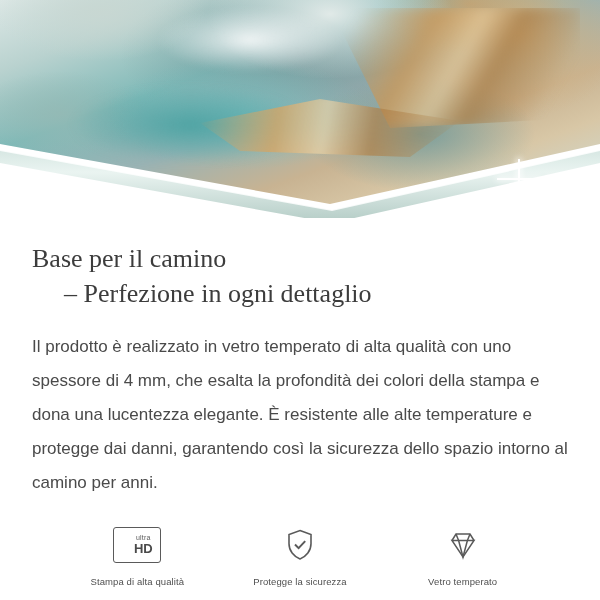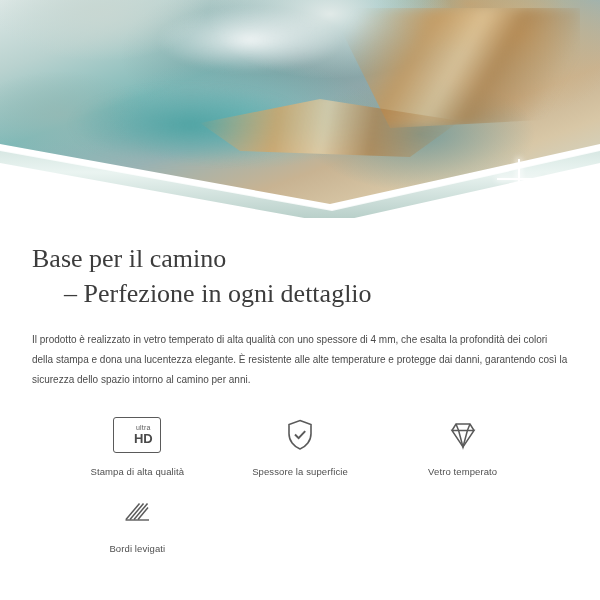--- a/index.html
+++ b/index.html
@@ -136,21 +136,21 @@
     font-family: "Liberation Serif", serif;
     font-size: 26px;
     line-height: 1.34;
     font-weight: 400;
     color: #3c3c3c;
     margin: 10px 0 0 0;
   }
   .headline .line2 { display: block; margin-left: 32px; }
   .paragraph {
     margin: 18px 0 0 0;
-    font-size: 10px;
+    font-size: 17px;
     line-height: 2.0;
     color: #4a4a4a;
     max-width: 536px;
   }
 
   
   .features {
     margin-top: 22px;
     display: grid;
     grid-template-columns: repeat(3, 1fr);
@@ -239,21 +239,21 @@
         <div class="feature-label">Stampa di alta qualità</div>
       </div>
 
       <div class="feature">
         <div class="feature-icon">
           <svg width="44" height="44" viewBox="0 0 44 44" fill="none" stroke="#5a5a5a" stroke-width="1.6">
             <path d="M22 7.5l11 4v9.2c0 7-4.7 13-11 15.2-6.3-2.2-11-8.2-11-15.2V11.5l11-4z"></path>
             <path d="M17 21.5l3.6 3.6 6.6-7" stroke-width="2"></path>
           </svg>
         </div>
-        <div class="feature-label">Spessore la superficie</div>
+        <div class="feature-label">Protegge la sicurezza</div>
       </div>
 
       <div class="feature">
         <div class="feature-icon">
           <svg width="44" height="44" viewBox="0 0 44 44" fill="none" stroke="#5a5a5a" stroke-width="1.5">
             <path d="M11 17.5h22L22 34 11 17.5z"></path>
             <path d="M11 17.5l4-6.5h14l4 6.5"></path>
             <path d="M15 11l2.6 6.5M29 11l-2.6 6.5M17.6 17.5L22 34l4.4-16.5"></path>
           </svg>
         </div>

